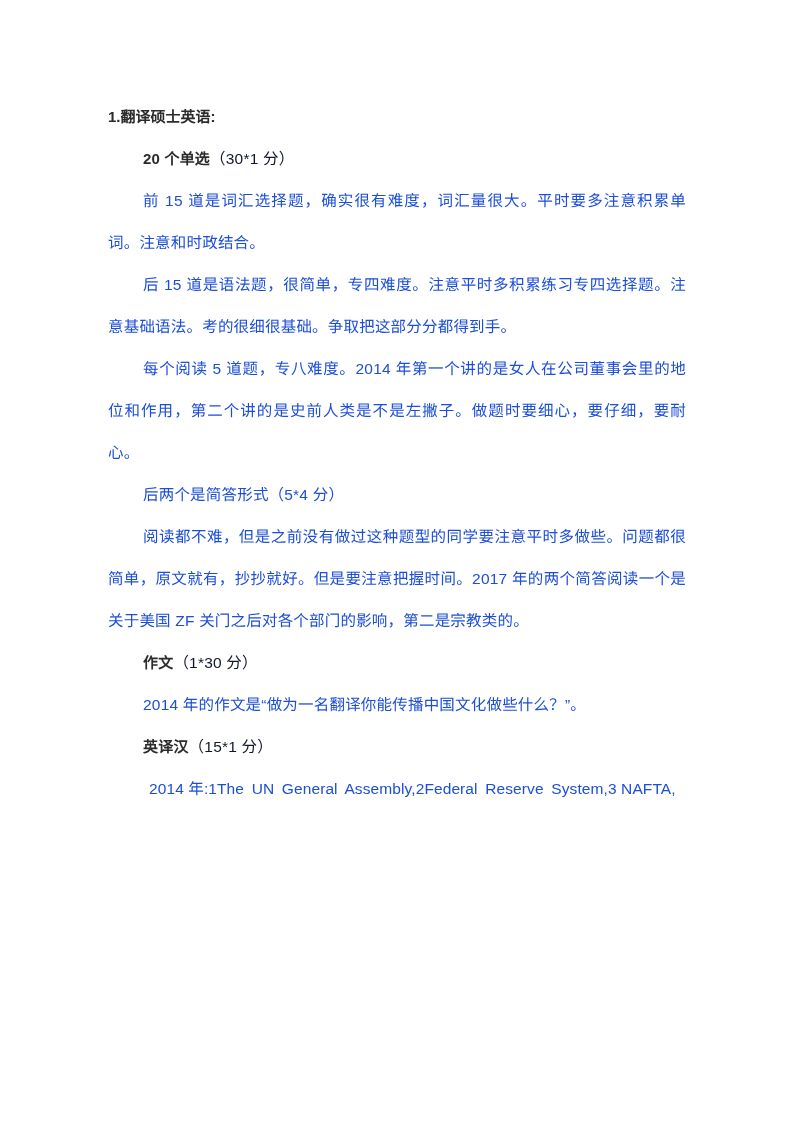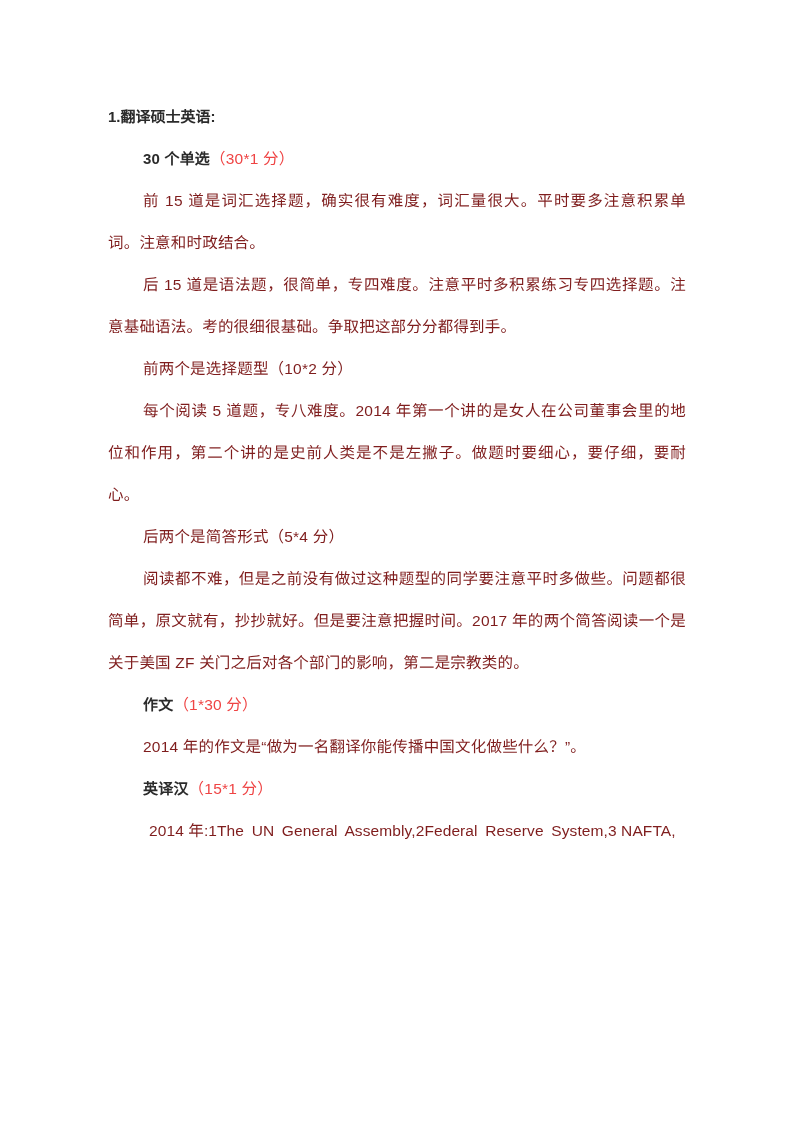--- a/index.html
+++ b/index.html
@@ -33,21 +33,21 @@
     top: 96px;
     width: 578px;          
   }
 
   
   .p {
     margin: 0;
     padding: 0;
     font-size: 15.5px;
     line-height: 42px;
-    color: #7f1d1d;
+    color: #1d4ed8;
     text-align: justify;
     text-justify: inter-ideograph;
     letter-spacing: 0.2px;
     word-break: break-all;
     white-space: normal;
   }
 
   
   .sec-head {
     font-weight: bold;
@@ -59,21 +59,21 @@
 
   
   .sub-head {
     font-weight: bold;
     color: #2b2b2b;
     text-indent: 35px;
     font-size: 15px;
   }
   .sub-head .light {
     font-weight: normal;
-    color: #ef4444;
+    color: #0f172a;
     font-size: 15.5px;
   }
 
   
   .line-indent {
     text-indent: 35px;
   }
 
   
   .body-p {
@@ -92,28 +92,27 @@
   .nowrap { white-space: nowrap; }
 </style>
 </head>
 <body>
 
 <div id="page">
   <div id="doc-body">
 
     <p class="p sec-head">1.翻译硕士英语:</p>
 
-    <p class="p sub-head"><span>30 个单选</span><span class="light">（30*1 分）</span></p>
+    <p class="p sub-head"><span>20 个单选</span><span class="light">（30*1 分）</span></p>
 
     <p class="p body-p">前 15 道是词汇选择题，确实很有难度，词汇量很大。平时要多注意积累单词。注意和时政结合。</p>
 
     <p class="p body-p">后 15 道是语法题，很简单，专四难度。注意平时多积累练习专四选择题。注意基础语法。考的很细很基础。争取把这部分分都得到手。</p>
 
 
-    <p class="p line-indent">前两个是选择题型（10*2 分）</p>
 
     <p class="p body-p">每个阅读 5 道题，专八难度。2014 年第一个讲的是女人在公司董事会里的地位和作用，第二个讲的是史前人类是不是左撇子。做题时要细心，要仔细，要耐心。</p>
 
     <p class="p line-indent">后两个是简答形式（5*4 分）</p>
 
     <p class="p body-p">阅读都不难，但是之前没有做过这种题型的同学要注意平时多做些。问题都很简单，原文就有，抄抄就好。但是要注意把握时间。2017 年的两个简答阅读一个是关于美国 ZF 关门之后对各个部门的影响，第二是宗教类的。</p>
 
     <p class="p sub-head"><span>作文</span><span class="light">（1*30 分）</span></p>
 
     <p class="p body-p">2014 年的作文是“做为一名翻译你能传播中国文化做些什么？”。</p>

